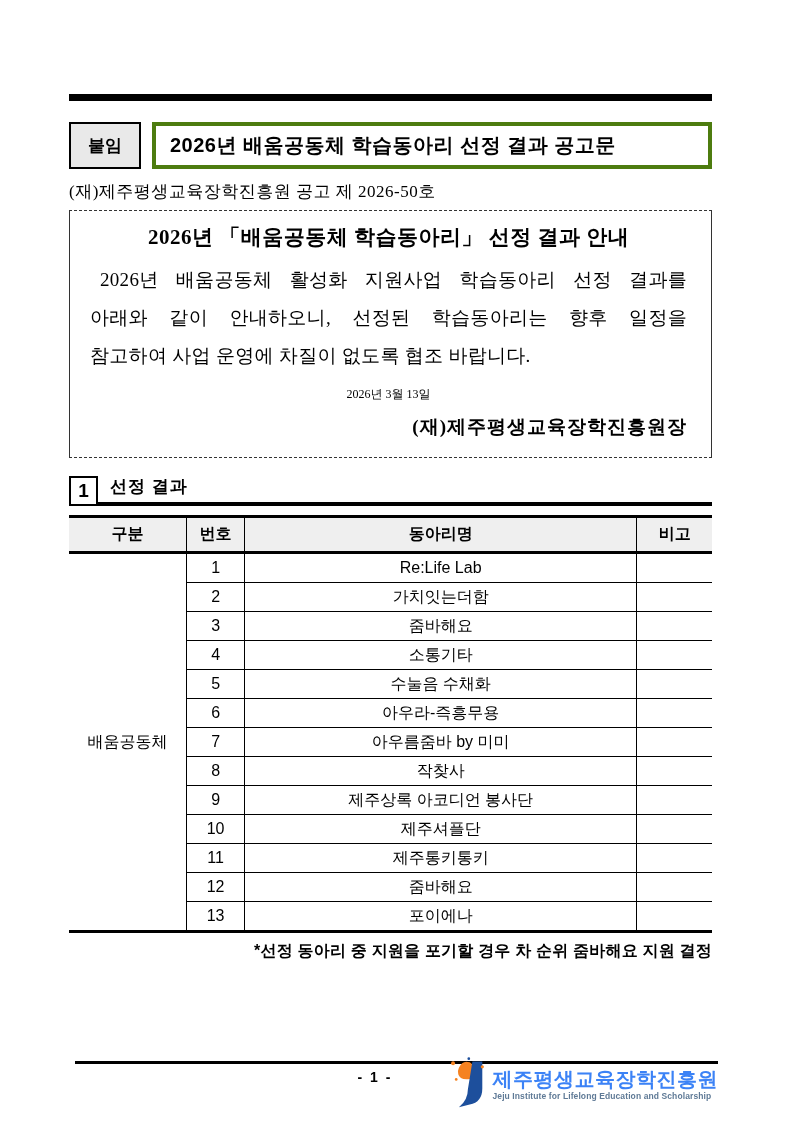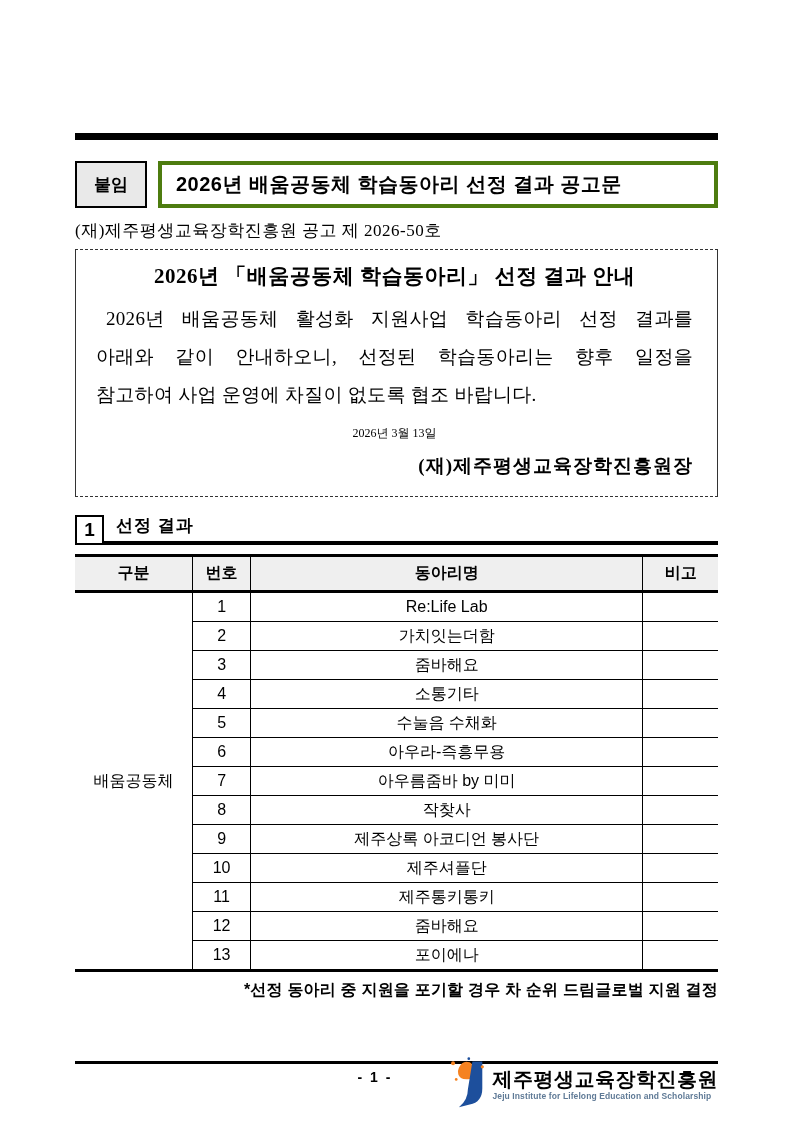--- a/index.html
+++ b/index.html
@@ -13,21 +13,21 @@
   body{
     font-family:"Liberation Sans","DejaVu Sans",sans-serif;
     color:#000;
   }
   .page{
     position:relative;
     width:793px;height:1121px;
     background:#fff;
     overflow:hidden;
   }
-  .content{position:absolute;left:75px;width:643px;top:0;margin-top:39px;}
+  .content{position:absolute;left:69px;width:643px;top:0;}
 
   
   .top-bar{margin-top:94px;height:7px;background:#000;}
 
   
   .attach-row{margin-top:21px;display:flex;gap:11px;align-items:stretch;}
   .attach-box{
     width:72px;min-height:40px;
     border:2px solid #000;background:var(--attach-bg);
     display:flex;align-items:center;justify-content:center;
@@ -150,21 +150,21 @@
   .org-logo{
     position:absolute;right:0;top:-5px;
     display:flex;align-items:flex-start;gap:8px;
     background:transparent;
   }
   .logo-mark{width:36px;height:54px;flex:none;}
   .logo-orange{fill:var(--logo-orange);}
   .logo-blue{fill:var(--logo-blue);}
   .org-text{padding-top:12px;}
   .org-ko{
-    font-weight:bold;font-size:20px;color:#000000;letter-spacing:0.5px;line-height:22px;text-align:right;
+    font-weight:bold;font-size:20px;color:#3b82f6;letter-spacing:0.5px;line-height:22px;text-align:right;
   }
   .org-en{
     font-size:8.5px;color:#5f7a96;font-weight:bold;letter-spacing:0.1px;margin-top:1px;
   }
 </style>
 </head>
 <body>
 
 <div class="page">
   <div class="content">
@@ -280,21 +280,21 @@
             <td class="col-note"></td>
           </tr>
           <tr>
             <td class="col-no">13</td>
             <td class="col-name">포이에나</td>
             <td class="col-note"></td>
           </tr>
         </tbody>
     </table>
 
-    <div class="table-footnote">*선정 동아리 중 지원을 포기할 경우 차 순위 드림글로벌 지원 결정</div>
+    <div class="table-footnote">*선정 동아리 중 지원을 포기할 경우 차 순위 줌바해요 지원 결정</div>
   </div>
 
   <div class="footer">
     <div class="footer-rule"></div>
     <span class="page-num">- 1 -</span>
     <div class="org-logo">
       <svg class="logo-mark" viewBox="0 0 40 60" xmlns="http://www.w3.org/2000/svg">
         <path class="logo-orange" d="M11 13 q4 -9 12 -6 q4 2 2.5 7 q5 1 3.8 6 q-1.5 6 -8.5 5.8 q-9 0.5 -10.5 -5.5 q-1 -4 0.7 -7.3 z"></path>
         <path class="logo-blue" d="M26 6 h11 v30 q0 15 -14 18 l-12 3 q10 -8 10 -20 z"></path>
         <circle class="logo-orange" cx="4.5" cy="8" r="2.2"></circle>

